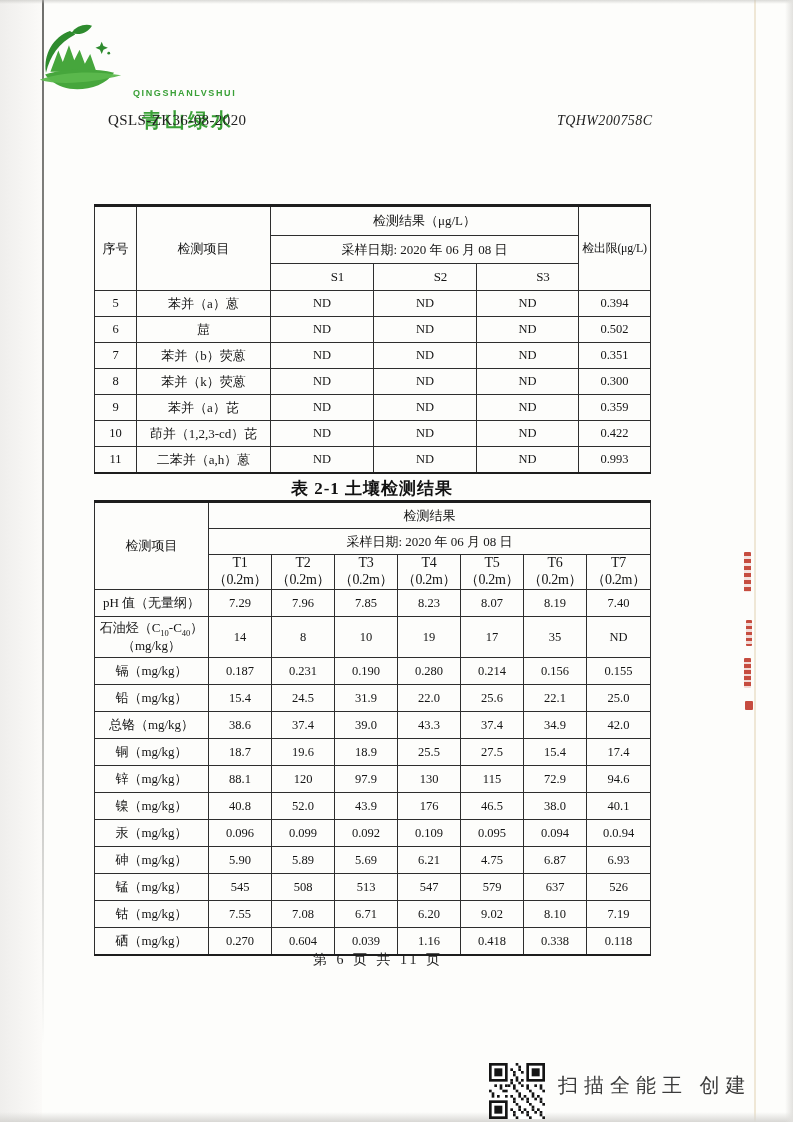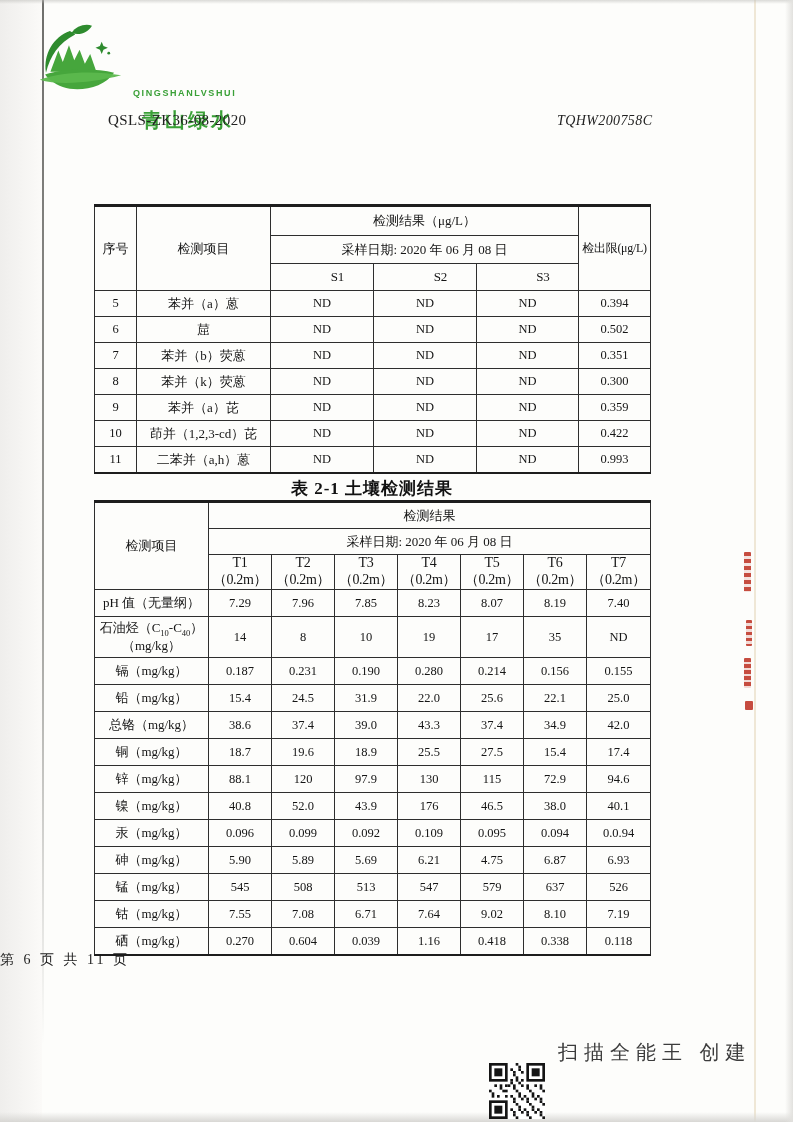--- a/index.html
+++ b/index.html
@@ -58,36 +58,36 @@
   .t2 tr.dr td{height:26px;}
   .t2 tr.tall td{height:40px;}
   td.small{font-size:12px;letter-spacing:-0.3px;}
   td.tc{font-size:14px;letter-spacing:-0.3px;margin-top:11px;}
   td.num{font-size:12.5px;}
   td.item2{font-size:13px;line-height:1.25;}
   sub{font-size:8.5px;}
 
   .tbl-caption{position:absolute;left:94px;top:477px;width:556px;text-align:center;
     font-size:17px;font-weight:bold;color:#111;letter-spacing:1px;}
-  .page-footer{position:absolute;left:0;top:951px;width:756px;
+  .page-footer{position:absolute;left:0;top:951px;width:756px;text-align:center;
     font-size:14px;letter-spacing:3px;color:#1b1b1b;}
 
   
   .seal-frag{position:absolute;border-radius:1px;opacity:.9;}
   .sf1{left:744px;top:552px;width:7px;height:40px;
     background:repeating-linear-gradient(to bottom,var(--seal-red) 0 4px,rgba(192,57,43,.15) 4px 7px);}
   .sf2{left:746px;top:620px;width:6px;height:26px;
     background:repeating-linear-gradient(to bottom,var(--seal-red) 0 3px,rgba(192,57,43,.2) 3px 6px);}
   .sf3{left:744px;top:658px;width:7px;height:30px;
     background:repeating-linear-gradient(to bottom,var(--seal-red) 0 4px,rgba(192,57,43,.2) 4px 6px);}
   .sf4{left:745px;top:701px;width:8px;height:9px;background:var(--seal-red);}
 
   
   .qr{position:absolute;left:489px;top:1063px;width:56px;height:56px;}
-  .scanner-label{position:absolute;left:558px;top:1039px;
+  .scanner-label{position:absolute;left:558px;top:1072px;
     font-family:"Liberation Sans","DejaVu Sans",sans-serif;
     font-size:20px;letter-spacing:6px;color:#3c3c3c;}
 </style>
 </head>
 <body>
 
 <div class="page">
 
   <div class="edge-left-strip"></div>
   <div class="edge-left-line"></div>
@@ -336,21 +336,21 @@
           <td class="num">547</td>
           <td class="num">579</td>
           <td class="num">637</td>
           <td class="num">526</td>
         </tr>
         <tr class="dr">
           <td class="item2">钴（mg/kg）</td>
           <td class="num">7.55</td>
           <td class="num">7.08</td>
           <td class="num">6.71</td>
-          <td class="num">7.64</td>
+          <td class="num">6.20</td>
           <td class="num">9.02</td>
           <td class="num">8.10</td>
           <td class="num">7.19</td>
         </tr>
         <tr class="dr">
           <td class="item2">硒（mg/kg）</td>
           <td class="num">0.270</td>
           <td class="num">0.604</td>
           <td class="num">0.039</td>
           <td class="num">1.16</td>

